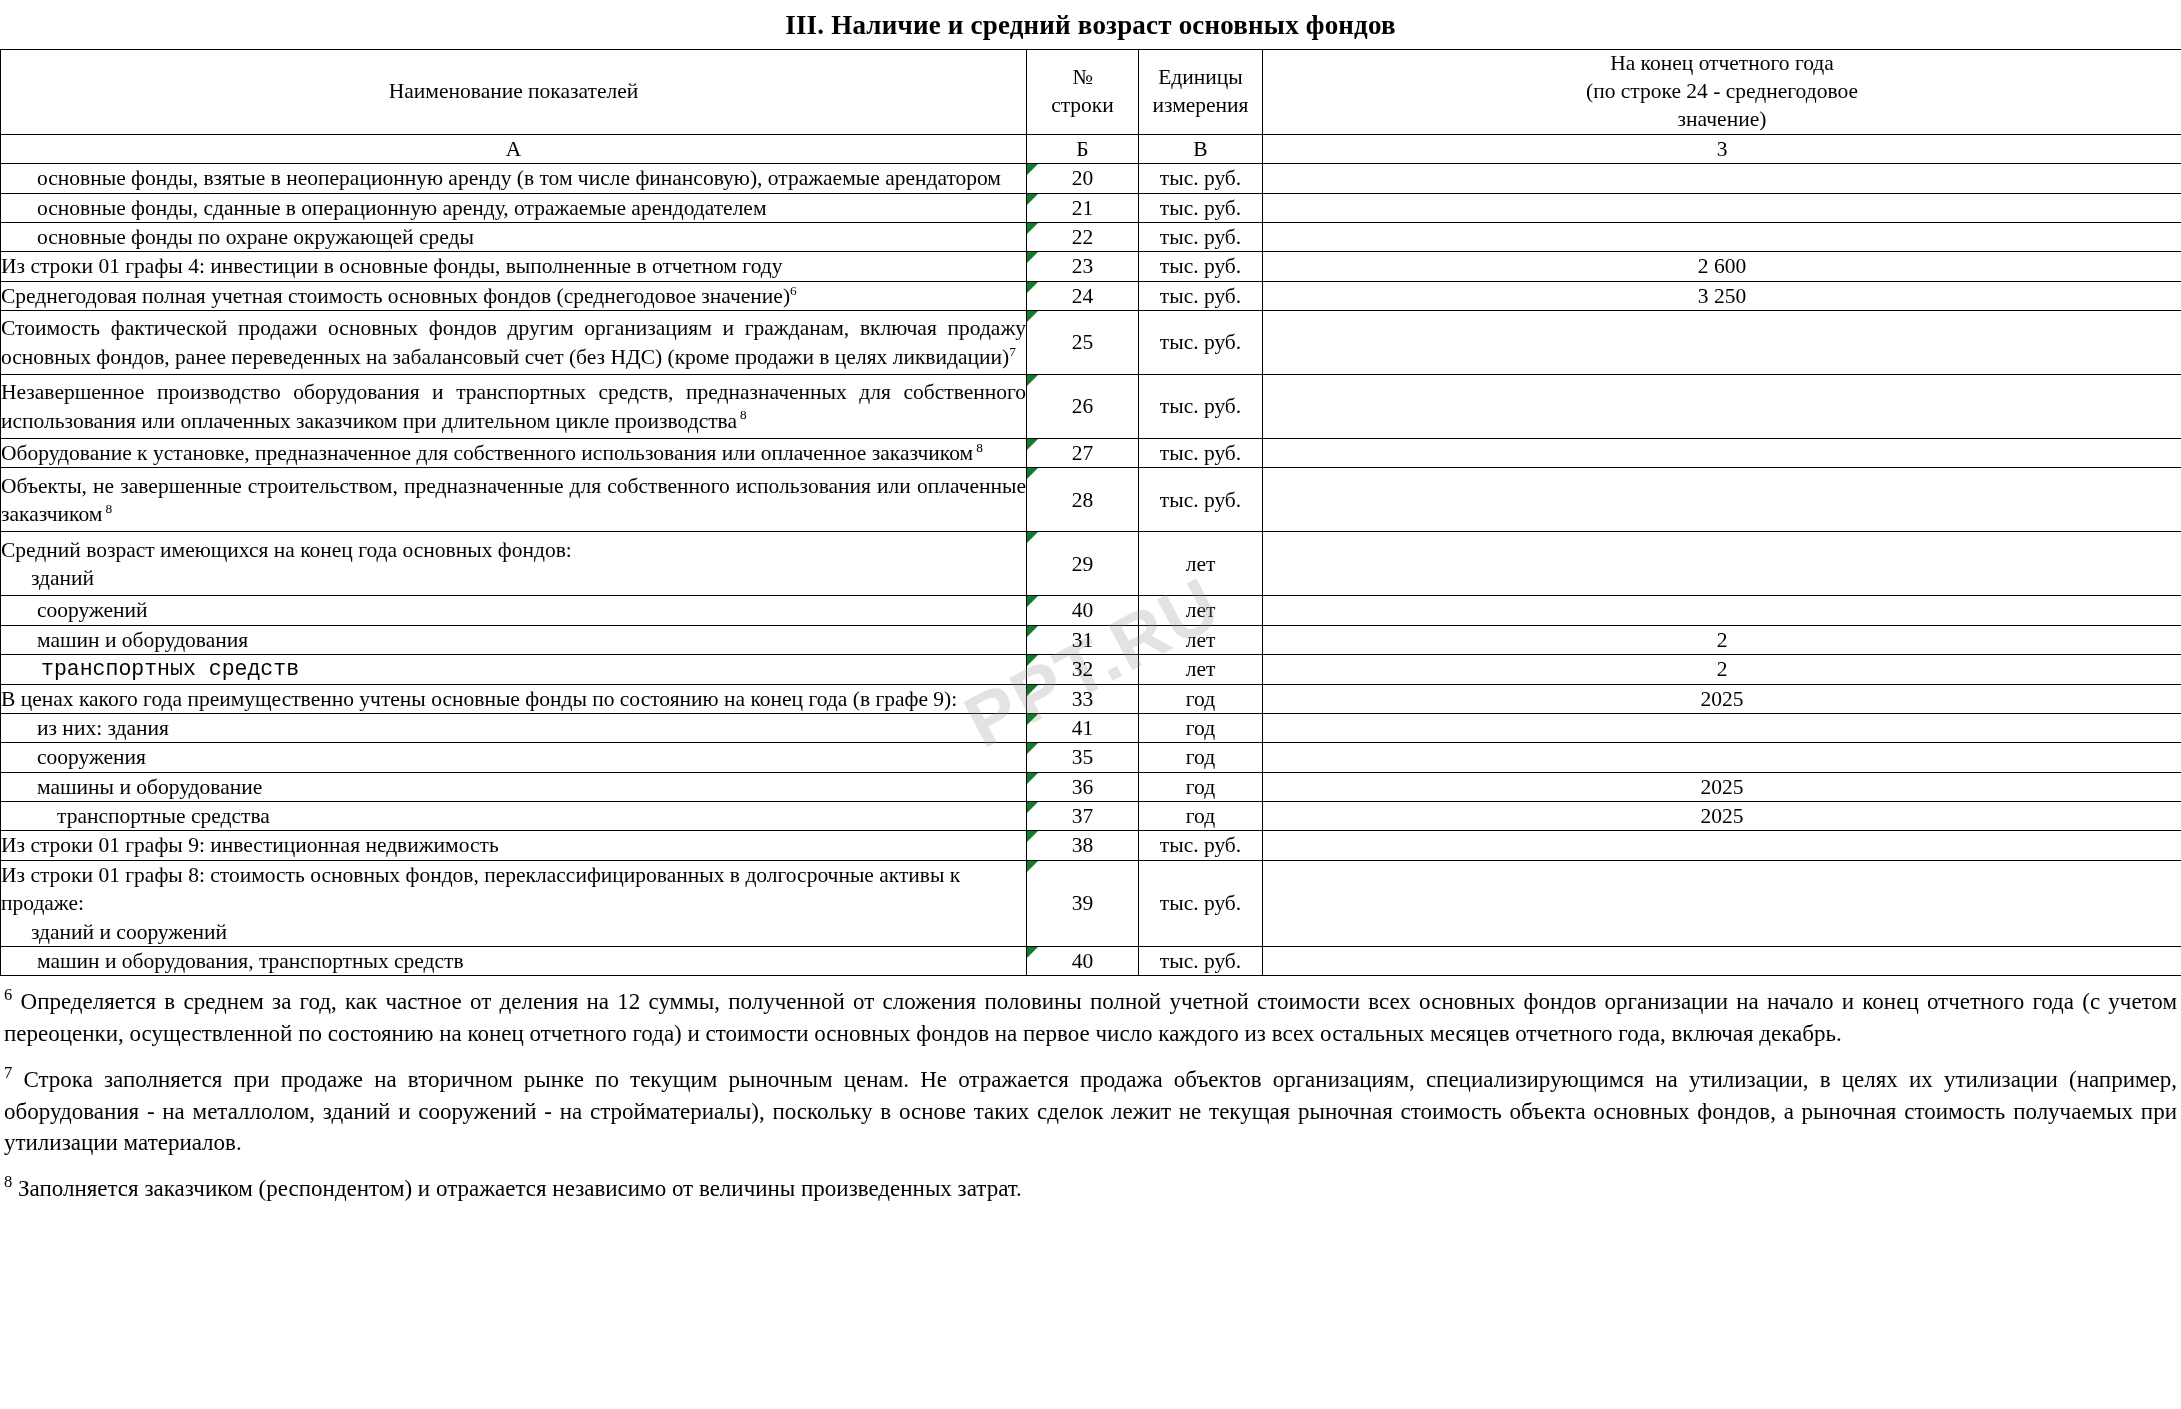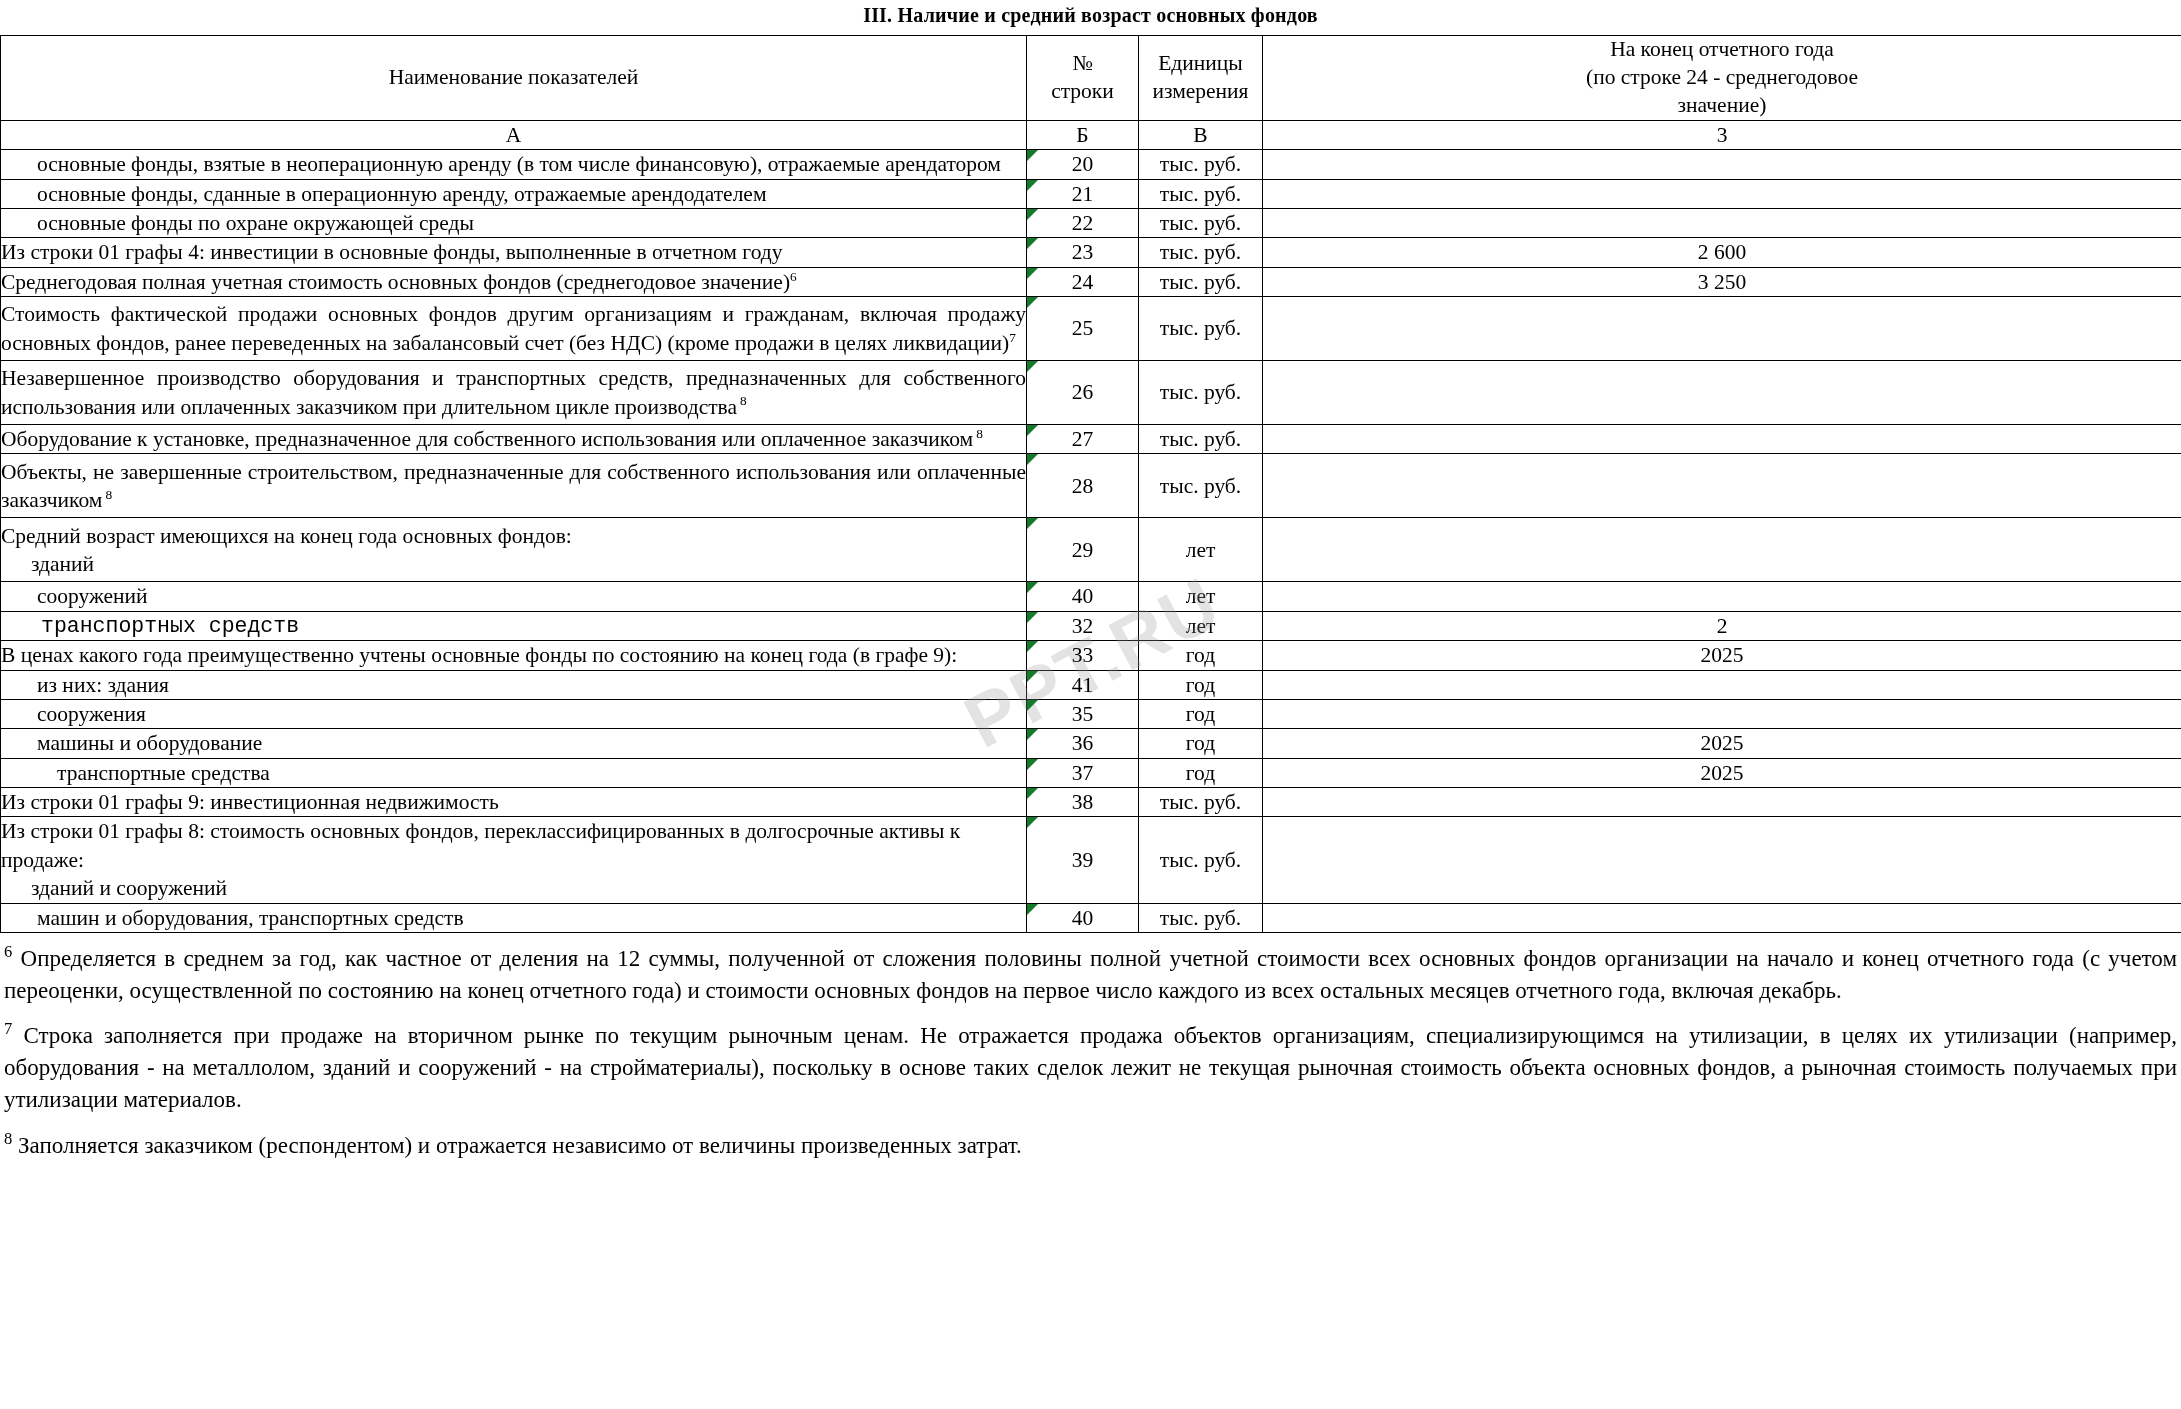--- a/index.html
+++ b/index.html
@@ -17,24 +17,24 @@
     overflow: hidden;
   }
   .page {
     position: relative;
     width: 2181px;
     height: 1409px;
     box-sizing: border-box;
   }
   .doc-title {
     text-align: center;
-    font-size: 20px;
+    font-size: 27px;
     font-weight: bold;
     letter-spacing: 0.2px;
-    padding-top: 4px;
+    padding-top: 10px;
     padding-bottom: 8px;
     line-height: 1.15;
   }
   table.main {
     border-collapse: collapse;
     width: 2181px;
     table-layout: fixed;
     font-size: 21.5px;
     line-height: 1.32;
   }
@@ -227,20 +227,26 @@
           <td class="cell-unit">лет</td>
           <td class="cell-val"></td>
         </tr>
         <tr>
           <td class="cell-name" style="padding-left: 36px;"><span>сооружений</span></td>
           <td class="cell-num"><span class="green-mark"></span><span>40</span></td>
           <td class="cell-unit">лет</td>
           <td class="cell-val"></td>
         </tr>
         <tr>
+          <td class="cell-name" style="padding-left: 36px;"><span>машин и оборудования</span></td>
+          <td class="cell-num"><span class="green-mark"></span><span>31</span></td>
+          <td class="cell-unit">лет</td>
+          <td class="cell-val">2</td>
+        </tr>
+        <tr>
           <td class="cell-name" style="padding-left: 40px; font-family: Liberation Mono, monospace;"><span>транспортных средств</span></td>
           <td class="cell-num"><span class="green-mark"></span><span>32</span></td>
           <td class="cell-unit">лет</td>
           <td class="cell-val">2</td>
         </tr>
         <tr>
           <td class="cell-name"><span>В ценах какого года преимущественно учтены основные фонды по состоянию на конец года (в графе 9):</span></td>
           <td class="cell-num"><span class="green-mark"></span><span>33</span></td>
           <td class="cell-unit">год</td>
           <td class="cell-val">2025</td>

